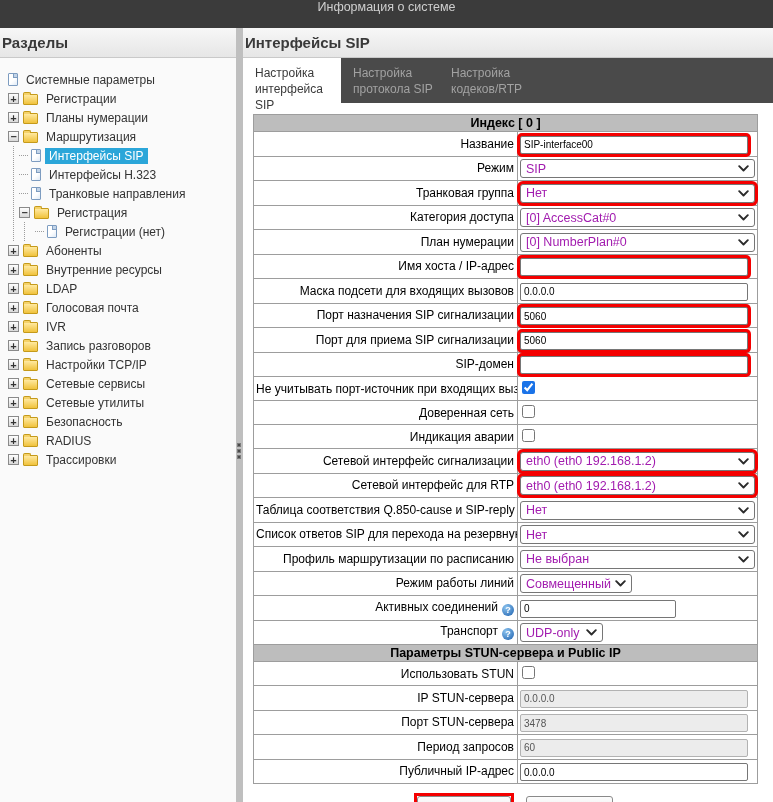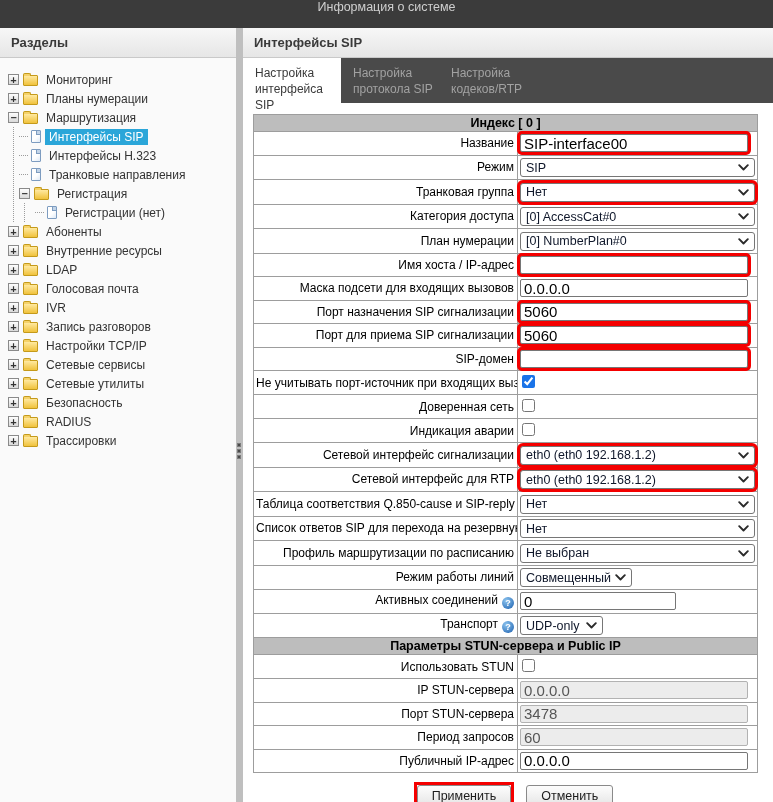--- a/index.html
+++ b/index.html
@@ -13,22 +13,22 @@
 
   
   .content { display:flex; height:774px; }
   .sidebar { width:236px; background:#fafafa; flex:none; display:flex; flex-direction:column; }
   .splitter { width:7px; background:#bfbfbf; flex:none; position:relative; }
   .splitter .grip { position:absolute; top:415px; left:1px; display:flex; flex-direction:column; gap:2px; }
   .splitter .grip i { display:block; width:4px; height:4px; background:#4a4a4a; border:1px solid #7c7c7c; }
   .main { flex:1; background:#fff; display:flex; flex-direction:column; }
 
   .panel-header { height:30px; flex:none; background:linear-gradient(#f7f7f7,#e6e6e6);
-                  border-bottom:1px solid #c9c9c9; font-weight:bold; font-size:13px;
-                  color:#3a3a3a; display:flex; align-items:center; padding:0 11px; }
+                  border-bottom:1px solid #c9c9c9; font-weight:bold; font-size:15px;
+                  color:#3a3a3a; display:flex; align-items:center; padding:0 2px; }
 
   
   .tabbar { height:45px; flex:none; background:#4a4a4a; display:flex; }
   .tab { width:98px; flex:none; padding:7px 4px 7px 12px; font-size:12px; line-height:1.35;
          color:#a2a2a2; cursor:default; }
   .tab.active { background:#ffffff; color:#3a3a3a; }
 
   
   .tree { padding:12px 0 0 8px; font-size:12px; color:#333; flex:1; overflow:hidden; }
   .tree-row { display:flex; align-items:center; height:19px; white-space:nowrap; }
@@ -56,28 +56,28 @@
   .form-area { padding:11px 0 0 10px; }
   table.form { border-collapse:collapse; width:504px; table-layout:fixed; }
   table.form td { border:1px solid #9d9d9d; vertical-align:middle; }
   td.section { background:#bdbdbd; text-align:center; font-weight:bold; font-size:12.5px;
                color:#000; height:17px; padding:1px 2px; }
   td.lbl { text-align:right; font-size:12px; color:#000; padding:2px 3px 2px 2px;
            white-space:nowrap; overflow:hidden; height:23px; }
   td.fld { padding:2px 2px; height:23px; }
 
   input.txt { height:18px; border:1px solid #767676; border-radius:2px; background:#fff;
-              font-family:"Liberation Sans", sans-serif; font-size:15px; padding:0 3px; }
+              font-family:"Liberation Sans", sans-serif; font-size:10px; padding:0 3px; }
   input.txt:disabled { background:#ececec; border-color:#b2b2b2; color:#565656; }
   .w-full  { width:228px; }
   .w-med   { width:156px; }
 
   .select { display:inline-flex; align-items:center; justify-content:space-between;
             height:19px; border:1px solid #767676; border-radius:3px; background:#fff;
-            font-size:12.5px; color:#0f172a; padding:0 5px; cursor:default; }
+            font-size:12.5px; color:#a21caf; padding:0 5px; cursor:default; }
   .select.w-full { width:235px; }
   .select.w-narrow { width:112px; }
   .select.w-xnarrow { width:83px; }
   .select svg { flex:none; margin-left:4px; }
   .sel-text { overflow:hidden; white-space:nowrap; }
 
   input.cb { width:13px; height:13px; accent-color:var(--cb,#1a73e8); margin:2px 0 0 2px; }
 
   .hl { box-shadow:0 0 0 3px var(--hl,#f40000); }
 
@@ -102,23 +102,27 @@
     <span class="menu-item">Сервис</span>
     <span class="menu-item">Помощь</span>
     <span class="menu-item">Выход</span>
   </div>
 
 <div class="content">
   <aside class="sidebar">
     <div class="panel-header">Разделы</div>
     <div class="tree" id="tree">
         <div class="tree-row">
-          <span class="expander">+</span>
-          <span class="ticon folder"></span>
-          <span class="tlabel">Мониторинг</span>
+          <span class="ticon doc"></span>
+          <span class="tlabel">Системные параметры</span>
+        </div>
+        <div class="tree-row">
+          <span class="expander">+</span>
+          <span class="ticon folder"></span>
+          <span class="tlabel">Регистрации</span>
         </div>
         <div class="tree-row">
           <span class="expander">+</span>
           <span class="ticon folder"></span>
           <span class="tlabel">Планы нумерации</span>
         </div>
         <div class="tree-row">
           <span class="expander">−</span>
           <span class="ticon folder"></span>
           <span class="tlabel">Маршрутизация</span>

